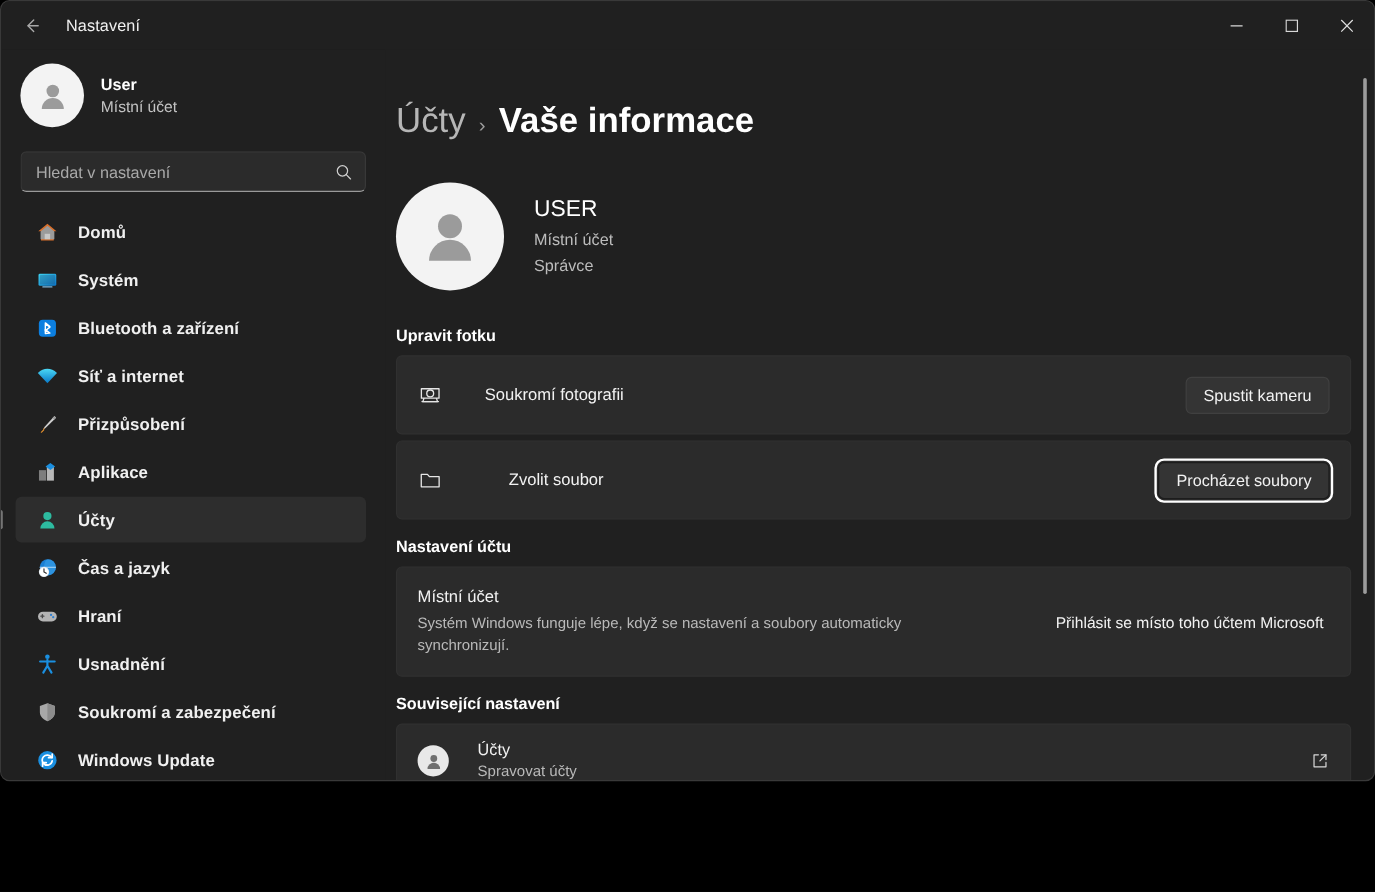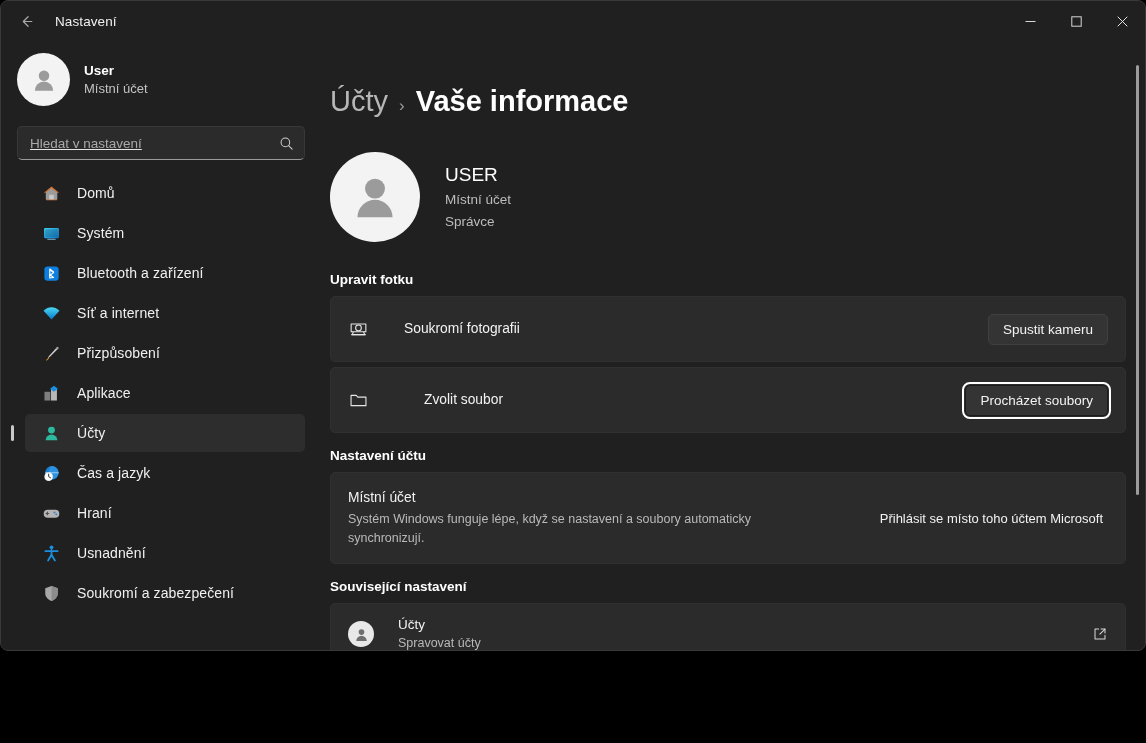--- a/index.html
+++ b/index.html
@@ -110,26 +110,25 @@
     gap: 6px;
   }
   .searchbox input {
     flex: 1;
     background: transparent;
     border: none;
     outline: none;
     color: #e4e4e4;
     font-size: 13.5px;
     font-family: inherit;
-    text-decoration: underline;
   }
   .searchbox input::placeholder { color: #a9a9a9; }
   .search-icon { color: #cfcfcf; display: flex; align-items: center; }
 
-  .navlist { flex: 1; overflow: hidden; padding: 0 16px 0 24px; }
+  .navlist { flex: 1; overflow: hidden; padding: 0 16px 0 12px; font-weight: bold; }
   .navitem {
     position: relative;
     height: 38px;
     display: flex;
     align-items: center;
     gap: 16px;
     padding-left: 16px;
     border-radius: 5px;
     margin-bottom: 2px;
     cursor: default;
@@ -461,20 +460,32 @@
         <div class="navitem">
           <span class="nav-icon">
             <svg width="19" height="19" viewBox="0 0 20 20" aria-hidden="true">
               <path d="M10 2.1 L16.6 4.6 V9.8 C16.6 13.8 13.6 16.6 10 17.9 C6.4 16.6 3.4 13.8 3.4 9.8 V4.6 Z" fill="#a8a8a8"></path>
               <path d="M10 2.1 L16.6 4.6 V9.8 C16.6 13.8 13.6 16.6 10 17.9 Z" fill="#8c8c8c"></path>
             </svg>
           </span>
           <span class="nav-label">Soukromí a zabezpečení</span>
         </div>
 
+        <div class="navitem">
+          <span class="nav-icon">
+            <svg width="19" height="19" viewBox="0 0 20 20" aria-hidden="true">
+              <circle cx="10" cy="10" r="8" fill="#1a8fe0"></circle>
+              <path d="M13.6 7.6 A4.4 4.4 0 1 0 14.2 10.6" fill="none" stroke="#ffffff" stroke-width="1.5" stroke-linecap="round"></path>
+              <path d="M11.0 7.8 H14.2 V4.7" fill="none" stroke="#ffffff" stroke-width="1.5" stroke-linecap="round" stroke-linejoin="round"></path>
+              <path d="M6.6 12.4 A4.4 4.4 0 0 0 10.4 14.4" fill="none" stroke="#ffffff" stroke-width="1.5" stroke-linecap="round"></path>
+              <path d="M9.0 12.2 H5.8 V15.3" fill="none" stroke="#ffffff" stroke-width="1.5" stroke-linecap="round" stroke-linejoin="round"></path>
+            </svg>
+          </span>
+          <span class="nav-label">Windows Update</span>
+        </div>
 
       </div>
     </div>
 
     <div class="main">
       <div class="main-inner">
 
         <div class="breadcrumb">
           <span class="crumb-link">Účty</span>
           <span class="crumb-sep">›</span>

